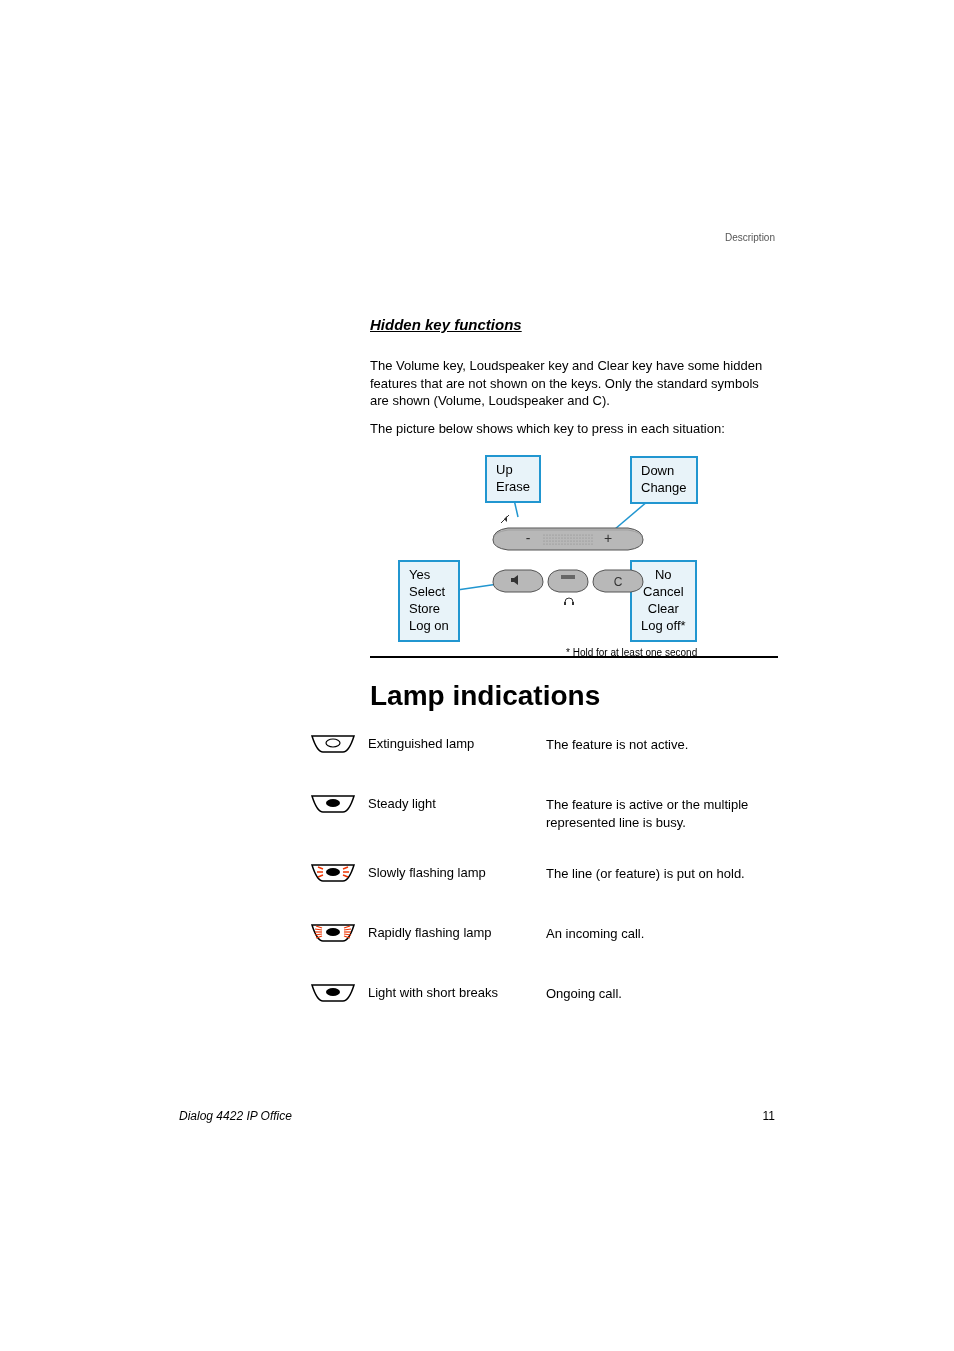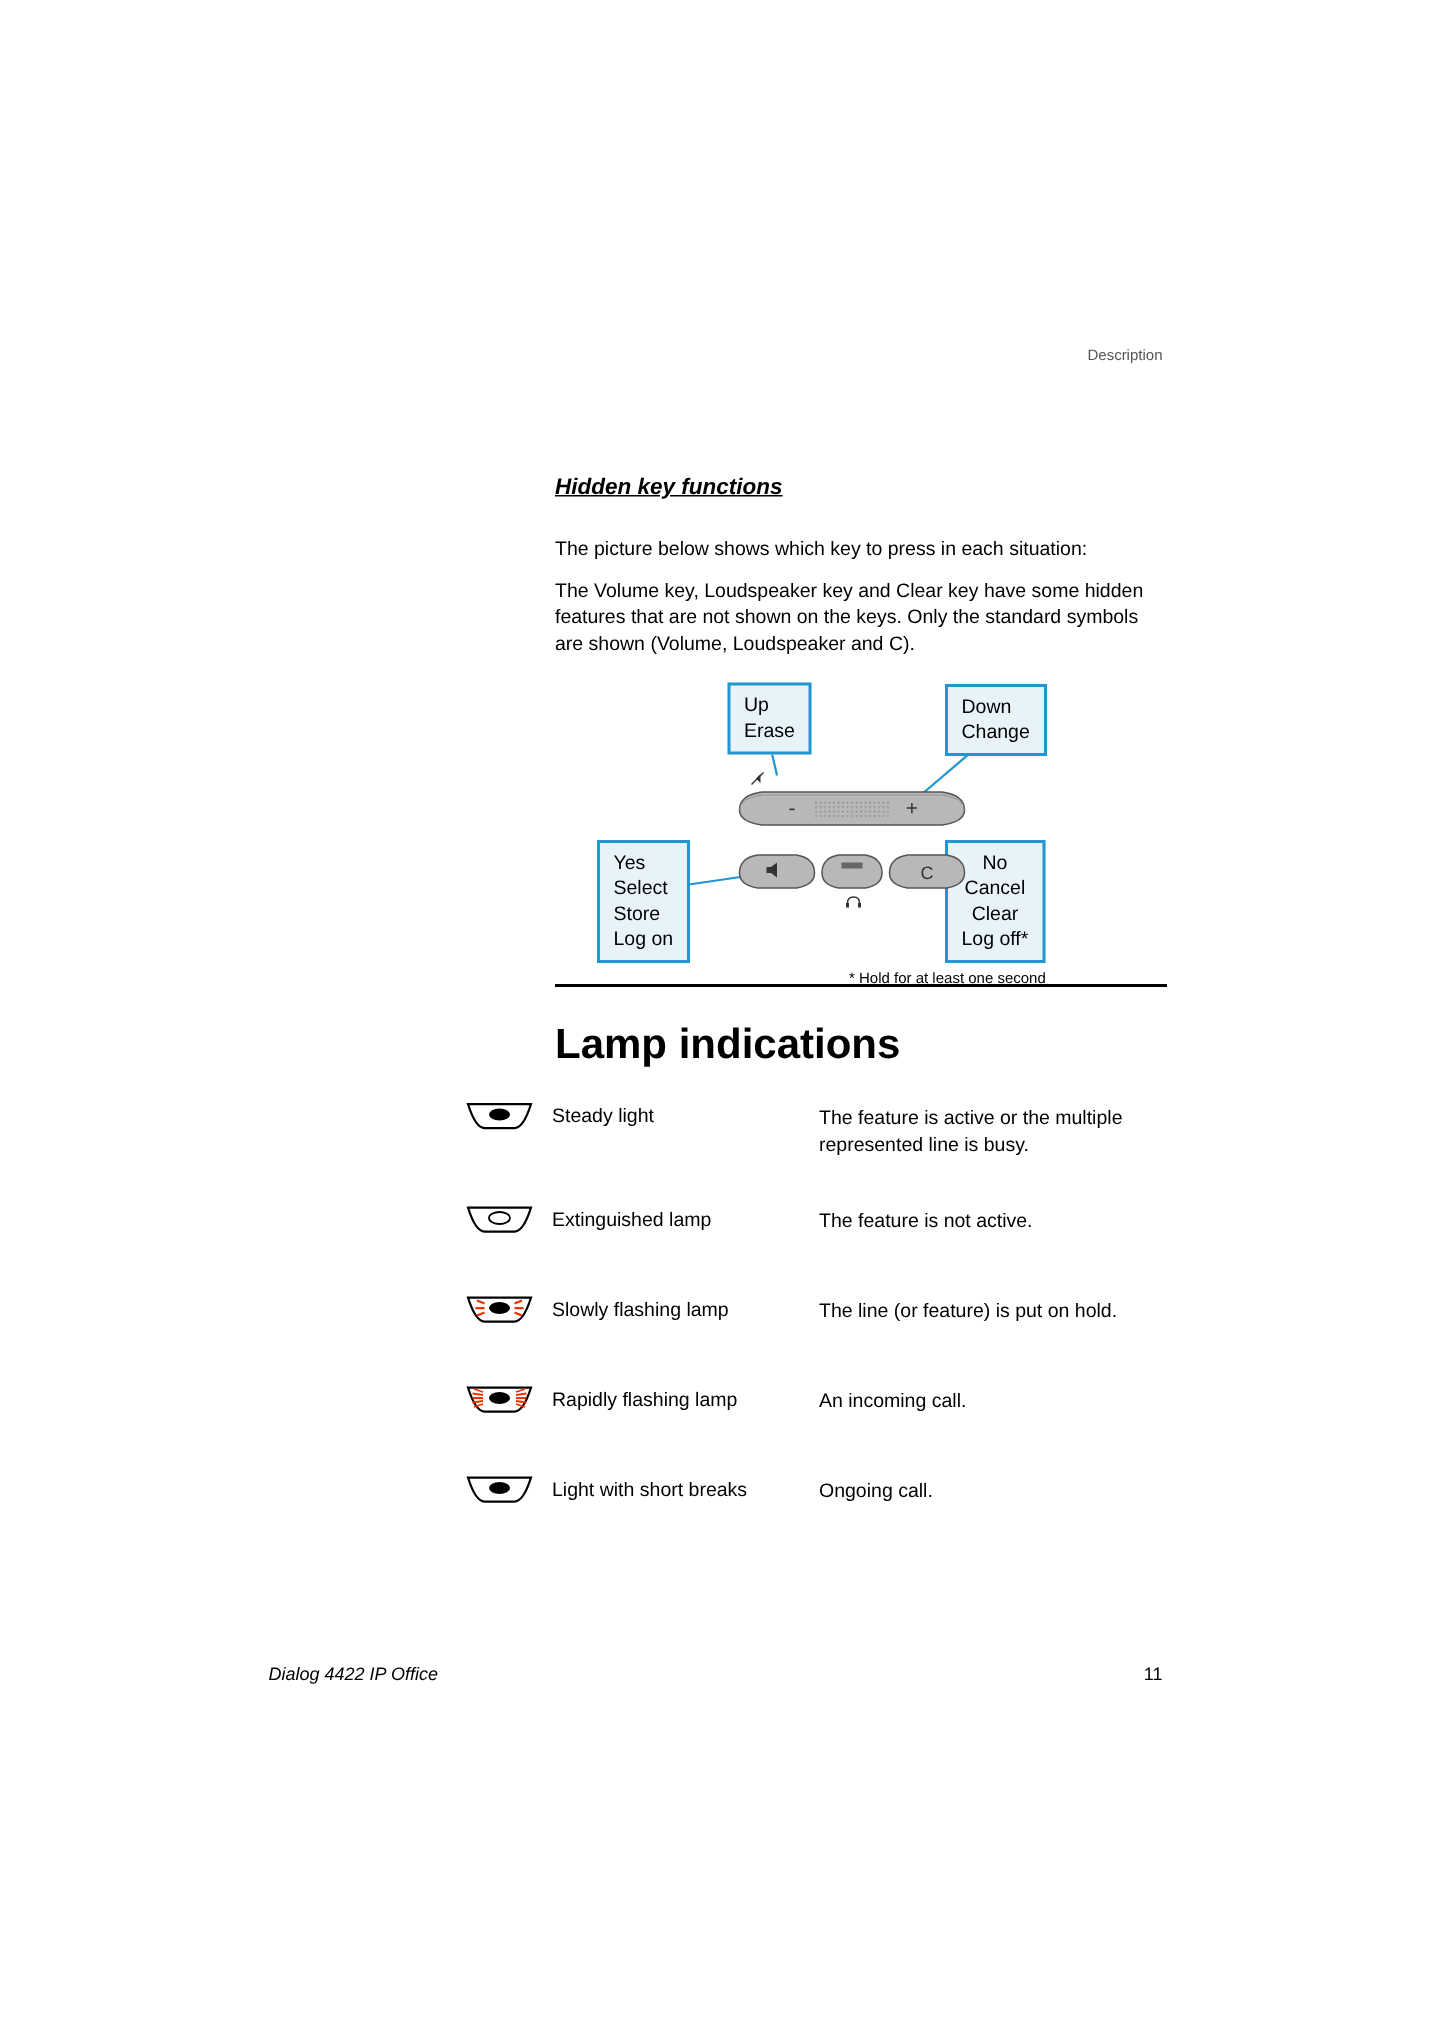--- a/index.html
+++ b/index.html
@@ -168,22 +168,22 @@
   </style>
 </head>
 <body>
 
 <div class="page">
 
   <div class="header-text">Description</div>
 
   <div class="content">
     <div class="section-title">Hidden key functions</div>
+    <p class="body-text">The Volume key, Loudspeaker key and Clear key have some hidden features that are not shown on the keys. Only the standard symbols are shown (Volume, Loudspeaker and C).</p>
     <p class="body-text">The picture below shows which key to press in each situation:</p>
-    <p class="body-text">The Volume key, Loudspeaker key and Clear key have some hidden features that are not shown on the keys. Only the standard symbols are shown (Volume, Loudspeaker and C).</p>
 
     <div class="diagram-container">
 
       <svg style="position:absolute; left:0; top:0; width:360px; height:200px; pointer-events:none;">
         <path class="leader-line" d="M 115 40 L 120 62"></path>
         <path class="leader-line" d="M 257 40 L 210 80"></path>
         <path class="leader-line" d="M 59 135 L 107 128"></path>
         <path class="leader-line" d="M 231 135 L 212 128"></path>
       </svg>
 
@@ -261,36 +261,36 @@
   <div class="lamp-section">
     <div class="lamp-heading">Lamp indications</div>
   </div>
 
   <div class="lamp-table">
 
     <div class="lamp-row">
       <div class="lamp-icon">
         <svg class="lamp-svg" viewBox="0 0 46 22">
           <path d="M 2 2 L 44 2 Q 39 18 33 18 L 13 18 Q 7 18 2 2 Z" fill="none" stroke="#000" stroke-width="1.5"></path>
+          <ellipse cx="23" cy="9" rx="7" ry="4" fill="none" stroke="#000" stroke-width="1.2"></ellipse>
+        </svg>
+      </div>
+      <div class="lamp-label">Extinguished lamp</div>
+      <div class="lamp-desc">The feature is not active.</div>
+    </div>
+
+    <div class="lamp-row">
+      <div class="lamp-icon">
+        <svg class="lamp-svg" viewBox="0 0 46 22">
+          <path d="M 2 2 L 44 2 Q 39 18 33 18 L 13 18 Q 7 18 2 2 Z" fill="none" stroke="#000" stroke-width="1.5"></path>
           <ellipse cx="23" cy="9" rx="7" ry="4" fill="#000"></ellipse>
         </svg>
       </div>
       <div class="lamp-label">Steady light</div>
       <div class="lamp-desc">The feature is active or the multiple represented line is busy.</div>
-    </div>
-
-    <div class="lamp-row">
-      <div class="lamp-icon">
-        <svg class="lamp-svg" viewBox="0 0 46 22">
-          <path d="M 2 2 L 44 2 Q 39 18 33 18 L 13 18 Q 7 18 2 2 Z" fill="none" stroke="#000" stroke-width="1.5"></path>
-          <ellipse cx="23" cy="9" rx="7" ry="4" fill="none" stroke="#000" stroke-width="1.2"></ellipse>
-        </svg>
-      </div>
-      <div class="lamp-label">Extinguished lamp</div>
-      <div class="lamp-desc">The feature is not active.</div>
     </div>
 
     <div class="lamp-row">
       <div class="lamp-icon">
         <svg class="lamp-svg" viewBox="0 0 46 22">
           <path d="M 2 2 L 44 2 Q 39 18 33 18 L 13 18 Q 7 18 2 2 Z" fill="none" stroke="#000" stroke-width="1.5"></path>
           <ellipse cx="23" cy="9" rx="7" ry="4" fill="#000"></ellipse>
           <line x1="8" y1="4" x2="13" y2="6" stroke="#e30" stroke-width="1.5"></line>
           <line x1="7" y1="9" x2="13" y2="9" stroke="#e30" stroke-width="1.5"></line>
           <line x1="8" y1="14" x2="13" y2="12" stroke="#e30" stroke-width="1.5"></line>

